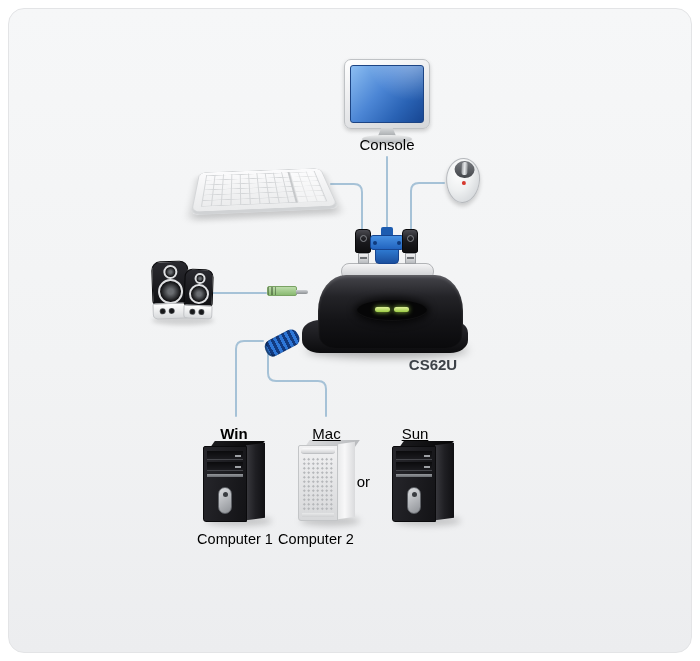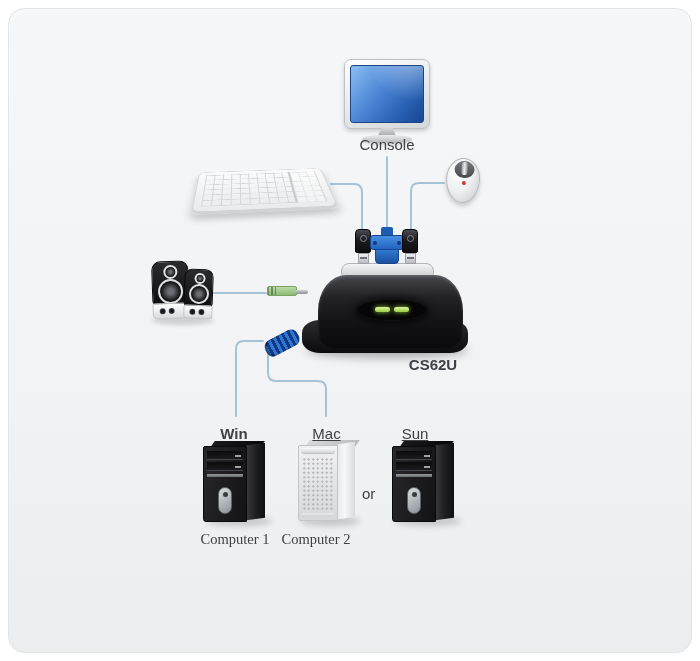--- a/index.html
+++ b/index.html
@@ -3,21 +3,21 @@
 <meta charset="utf-8">
 <style>
   * { margin:0; padding:0; box-sizing:border-box; }
   html,body { width:700px; height:661px; background:#ffffff; font-family:"Liberation Sans", sans-serif; }
   .stage { position:relative; width:700px; height:661px; overflow:hidden; }
   .panel { position:absolute; left:8px; top:8px; width:684px; height:645px; border-radius:16px;
            background:linear-gradient(180deg,#f6f7f8 0%,#f2f3f4 55%,#ecedef 100%);
            border:1px solid #e3e4e6; }
   svg.lines { position:absolute; left:0; top:0; z-index:1; }
   .abs { position:absolute; }
-  .lbl { position:absolute; color:#404040; font-size:15px; z-index:4; }
+  .lbl { position:absolute; color:#000000; font-size:15px; z-index:4; }
 
   
   .monitor-frame { left:344px; top:59px; width:86px; height:70px; border-radius:7px; z-index:2;
     background:linear-gradient(160deg,#ffffff 0%,#e7e8ea 55%,#d5d7d9 100%);
     border:1px solid #bfc2c5; box-shadow:0 2px 4px rgba(0,0,0,.18); }
   .monitor-screen { position:absolute; left:5px; top:5px; right:5px; bottom:5px; border-radius:3px;
     border:1px solid #1c4484;
     background: radial-gradient(circle at 88% -25%, rgba(255,255,255,.45) 0%, rgba(255,255,255,0) 52%),
                 linear-gradient(130deg,#8cbef2 0%,#4c86d5 42%,#2a63b5 72%,#174692 100%); }
   .monitor-neck { left:378px; top:128px; width:18px; height:8px; z-index:2;
@@ -161,22 +161,22 @@
   .tower-silver .sidef { width:17px; } .tower-silver .frontf { width:40px; }
   .twr-sun { left:392px; top:441px; }
   .sh-win { left:206px; top:516px; width:66px; }
   .sh-mac { left:300px; top:516px; width:60px; }
   .sh-sun { left:395px; top:516px; width:66px; }
 
   .os-label { top:425px; text-align:center; }
   .win-label { left:203px; width:62px;font-weight:bold; }
   .mac-label { left:298px; width:57px;text-decoration:underline; }
   .sun-label { left:386px; width:58px;text-decoration:underline; }
-  .or-label { left:362px; top:473px; width:22px; text-align:left;margin-top:12px; }
-  .comp-label { top:531px; width:84px; text-align:center; font-size:14.5px;font-family:Liberation Serif, serif; }
+  .or-label { left:348px; top:473px; width:22px; text-align:right; }
+  .comp-label { top:531px; width:84px; text-align:center; font-size:14.5px; }
   .comp1 { left:193px; } .comp2 { left:274px; }
   .footnote { left:34px; right:0; top:583px; text-align:center; font-size:14px; }
 </style>
 </head>
 <body>
 
 <div class="stage">
   <div class="panel"></div>
 
   <svg class="lines" width="700" height="661">

